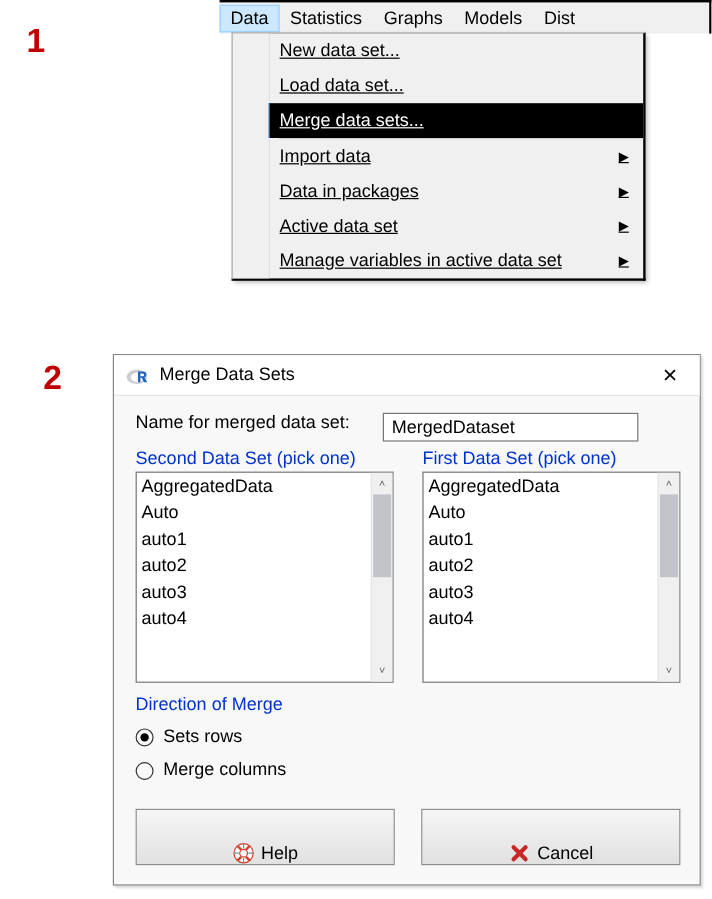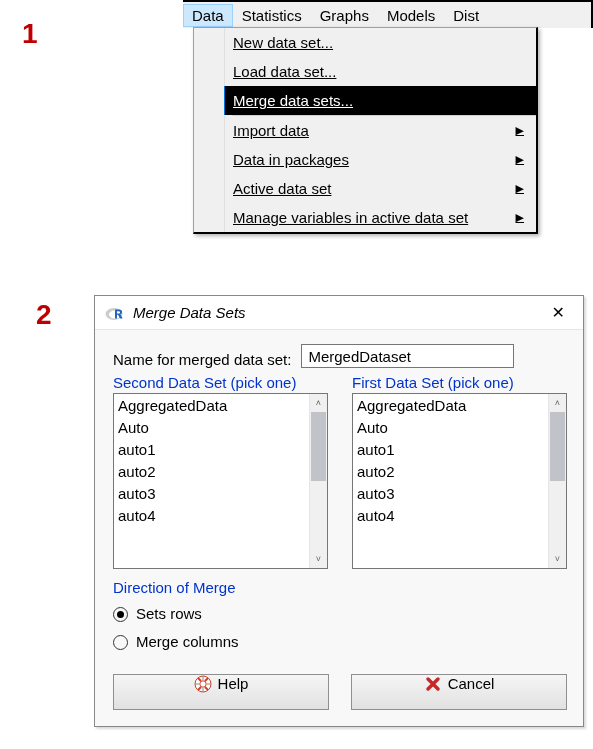--- a/index.html
+++ b/index.html
@@ -107,30 +107,30 @@
       padding: 0 10px;
       background: #fff;
       border-bottom: 1px solid #e5e5e5;
     }
     .titlebar-left {
       display: flex;
       align-items: center;
       gap: 8px;
     }
     .r-icon svg { display: block; }
-    .title-text { font-size: 15px; font-style: italic; }
+    .title-text { font-size: 15px; }
     .close-x { font-size: 16px; padding: 4px 8px; cursor: default; }
 
     .dialog-body {
       padding: 14px 16px 16px 18px;
     }
     .name-row {
       display: flex;
-      align-items: flex-end;
-      gap: 10px;
+      align-items: flex-start;
+      gap: 28px;
       margin-bottom: 6px;
     }
     .name-row label { font-size: 15px; }
     .name-row input {
       flex: 0 0 200px;
       height: 24px;
       padding: 2px 6px;
       font-size: 15px;
       font-family: inherit;
       border: 1px solid #767676;
@@ -240,25 +240,25 @@
     .check-text { font-size: 15px; line-height: 20px; }
 
     .btn-row {
       display: flex;
       gap: 22px;
       margin-top: 18px;
       justify-content: space-between;
     }
     .btn {
       flex: 1;
-      height: 36px;
+      height: 47px;
       background: linear-gradient(#f5f5f5, #e1e1e1);
       border: 1px solid #8f8f8f;
       display: flex;
-      align-items: flex-start;
+      align-items: flex-end;
       justify-content: center;
       gap: 6px;
       font-size: 15px;
       cursor: default;
       font-family: inherit;
     }
     .btn.primary {
       border: 2px solid #0078d7;
     }
     .btn svg { display: block; }

